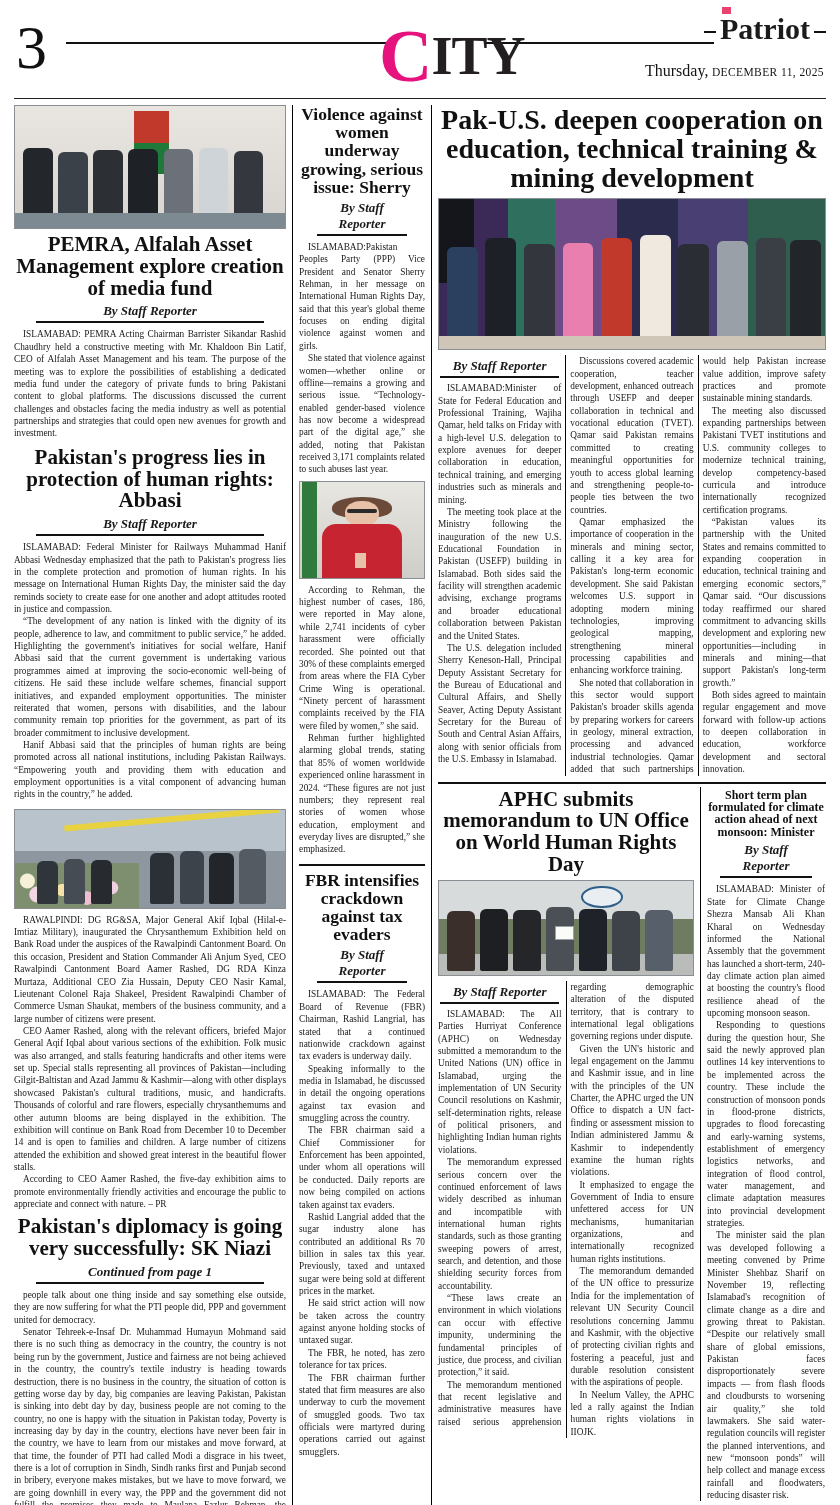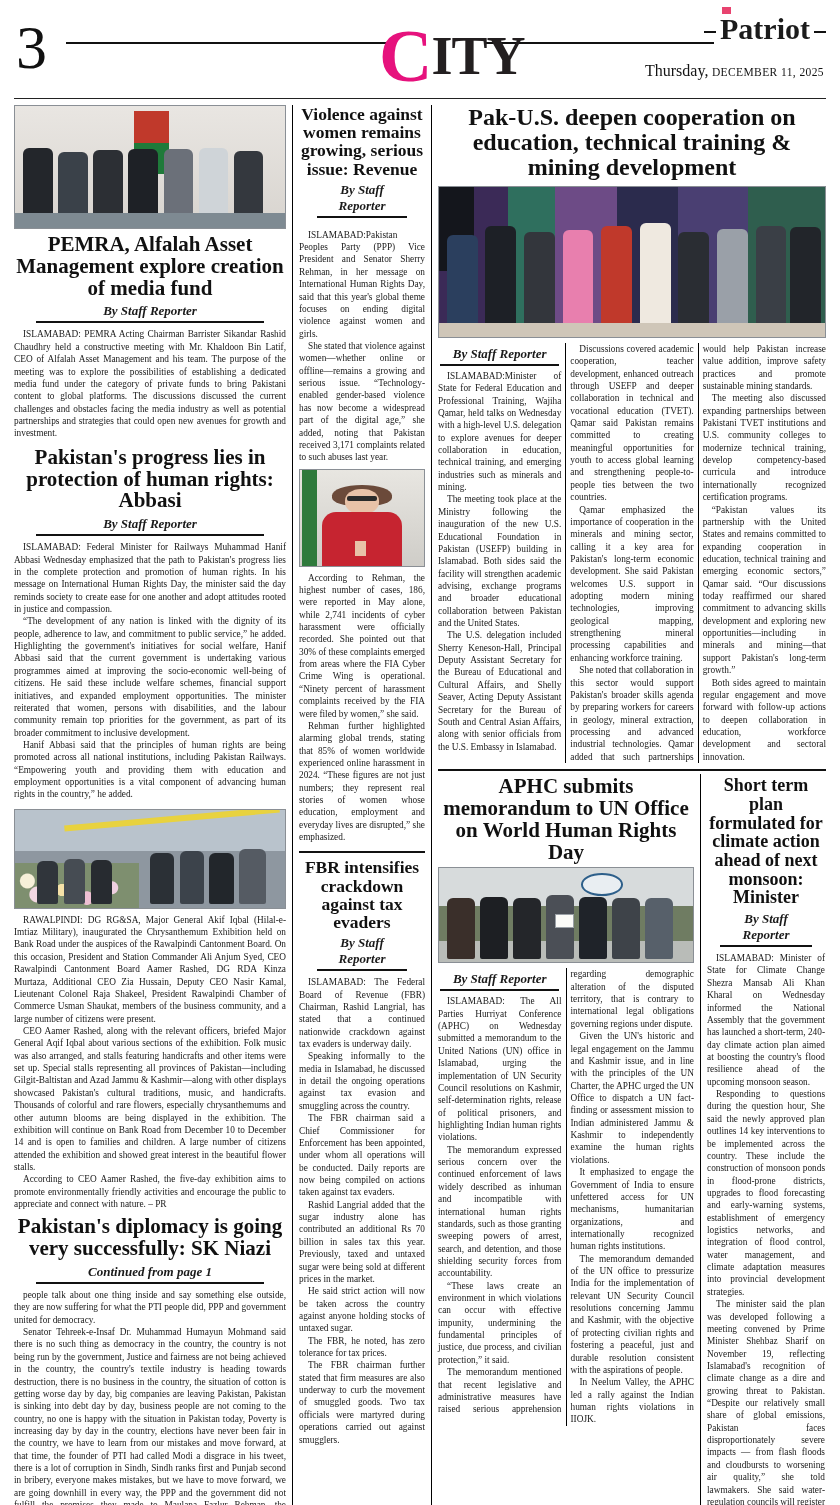--- a/index.html
+++ b/index.html
@@ -59,24 +59,24 @@
   .vline{background:#000;width:1px;}
 
   
   .region{display:flex;}
 
   
   .hl{
     font-family:"Liberation Serif",serif;font-weight:700;text-align:center;
     color:#111;line-height:1.04;margin:5px 0 4px 0;
   }
-  .hl.xl{font-size:24px;}
+  .hl.xl{font-size:28px;}
   .hl.lg{font-size:21px;}
   .hl.md{font-size:17.5px;}
-  .hl.sm{font-size:18px;}
+  .hl.sm{font-size:12px;}
   .byline{
     font-family:"Liberation Serif",serif;font-weight:700;font-style:italic;
     text-align:center;font-size:13px;padding-bottom:2px;margin:3px auto 0 auto;
     border-bottom:2px solid #111;width:84%;
   }
   .byline.wide{width:62%;}
   .body{
     font-family:"Liberation Serif",serif;
     font-size:9.3px;line-height:1.33;text-align:justify;
     color:#191919;hyphens:auto;
@@ -180,23 +180,23 @@
 
           </div>
         </div>
 
       </div>
 
       <div class="vline" style="margin:0 6px;"></div>
 
       <div class="col" style="width:126px;">
         <div>
-          <div class="hl md" style="margin-top:0;">Violence against women remains growing, serious issue: Revenue</div>
+          <div class="hl md" style="margin-top:0;">Violence against women underway growing, serious issue: Sherry</div>
           <div class="byline wide" style="width:72%;">By Staff Reporter</div>
-          <div class="body" style="margin-top:11px;">
+          <div class="body" style="margin-top:5px;">
             <p>ISLAMABAD:Pakistan Peoples Party (PPP) Vice President and Senator Sherry Rehman, in her message on International Human Rights Day, said that this year's global theme focuses on ending digital violence against women and girls.</p>
             <p>She stated that violence against women—whether online or offline—remains a growing and serious issue. “Technology-enabled gender-based violence has now become a widespread part of the digital age,” she added, noting that Pakistan received 3,171 complaints related to such abuses last year.</p>
           </div>
           <div class="photo" style="height:98px;margin:5px 0 5px 0;">
             <div style="position:absolute;inset:0;background:linear-gradient(#e8e6e1,#cfcdc8);"></div>
             <div style="position:absolute;left:2%;top:0;width:12%;height:100%;background:#2f7a3c;"></div>
             <div style="position:absolute;left:26%;top:16%;width:48%;height:22%;background:#6b4a3a;border-radius:50% 50% 40% 40%;"></div>
             <div style="position:absolute;left:36%;top:20%;width:28%;height:26%;background:#e8c2a8;border-radius:46%;"></div>
             <div style="position:absolute;left:38%;top:28%;width:24%;height:5%;background:#2a2a2a;border-radius:2px;"></div>
             <div style="position:absolute;left:18%;bottom:0;width:64%;height:56%;background:#c62430;border-radius:14px 14px 0 0;"></div>
@@ -242,21 +242,21 @@
             <div class="fig" style="left:52%;width:8%;height:72%;background:#efe9e0;"></div>
             <div class="fig" style="left:62%;width:8%;height:66%;background:#2a2d33;"></div>
             <div class="fig" style="left:72%;width:8%;height:68%;background:#9aa0a8;"></div>
             <div class="fig" style="left:82%;width:8%;height:70%;background:#3a3f46;"></div>
             <div class="fig" style="left:91%;width:8%;height:69%;background:#22252a;"></div>
             <div style="position:absolute;left:0;bottom:0;right:0;height:9%;background:#cfc6b8;"></div>
           </div>
           <div class="threecol" style="margin-top:5px;">
             <div class="byline" style="width:96%;margin-bottom:4px;">By Staff Reporter</div>
             <div class="body">
-              <p>ISLAMABAD:Minister of State for Federal Education and Professional Training, Wajiha Qamar, held talks on Wednesday with a high-level U.S. delegation to explore avenues for deeper collaboration in education, technical training, and emerging industries such as minerals and mining.</p>
+              <p>ISLAMABAD:Minister of State for Federal Education and Professional Training, Wajiha Qamar, held talks on Friday with a high-level U.S. delegation to explore avenues for deeper collaboration in education, technical training, and emerging industries such as minerals and mining.</p>
               <p>The meeting took place at the Ministry following the inauguration of the new U.S. Educational Foundation in Pakistan (USEFP) building in Islamabad. Both sides said the facility will strengthen academic advising, exchange programs and broader educational collaboration between Pakistan and the United States.</p>
               <p>The U.S. delegation included Sherry Keneson-Hall, Principal Deputy Assistant Secretary for the Bureau of Educational and Cultural Affairs, and Shelly Seaver, Acting Deputy Assistant Secretary for the Bureau of South and Central Asian Affairs, along with senior officials from the U.S. Embassy in Islamabad.</p>
               <p>Discussions covered academic cooperation, teacher development, enhanced outreach through USEFP and deeper collaboration in technical and vocational education (TVET). Qamar said Pakistan remains committed to creating meaningful opportunities for youth to access global learning and strengthening people-to-people ties between the two countries.</p>
               <p>Qamar emphasized the importance of cooperation in the minerals and mining sector, calling it a key area for Pakistan's long-term economic development. She said Pakistan welcomes U.S. support in adopting modern mining technologies, improving geological mapping, strengthening mineral processing capabilities and enhancing workforce training.</p>
               <p>She noted that collaboration in this sector would support Pakistan's broader skills agenda by preparing workers for careers in geology, mineral extraction, processing and advanced industrial technologies. Qamar added that such partnerships would help Pakistan increase value addition, improve safety practices and promote sustainable mining standards.</p>
               <p>The meeting also discussed expanding partnerships between Pakistani TVET institutions and U.S. community colleges to modernize technical training, develop competency-based curricula and introduce internationally recognized certification programs.</p>
               <p>“Pakistan values its partnership with the United States and remains committed to expanding cooperation in education, technical training and emerging economic sectors,” Qamar said. “Our discussions today reaffirmed our shared commitment to advancing skills development and exploring new opportunities—including in minerals and mining—that support Pakistan's long-term growth.”</p>
               <p>Both sides agreed to maintain regular engagement and move forward with follow-up actions to deepen collaboration in education, workforce development and sectoral innovation.</p>
             </div>
           </div>

